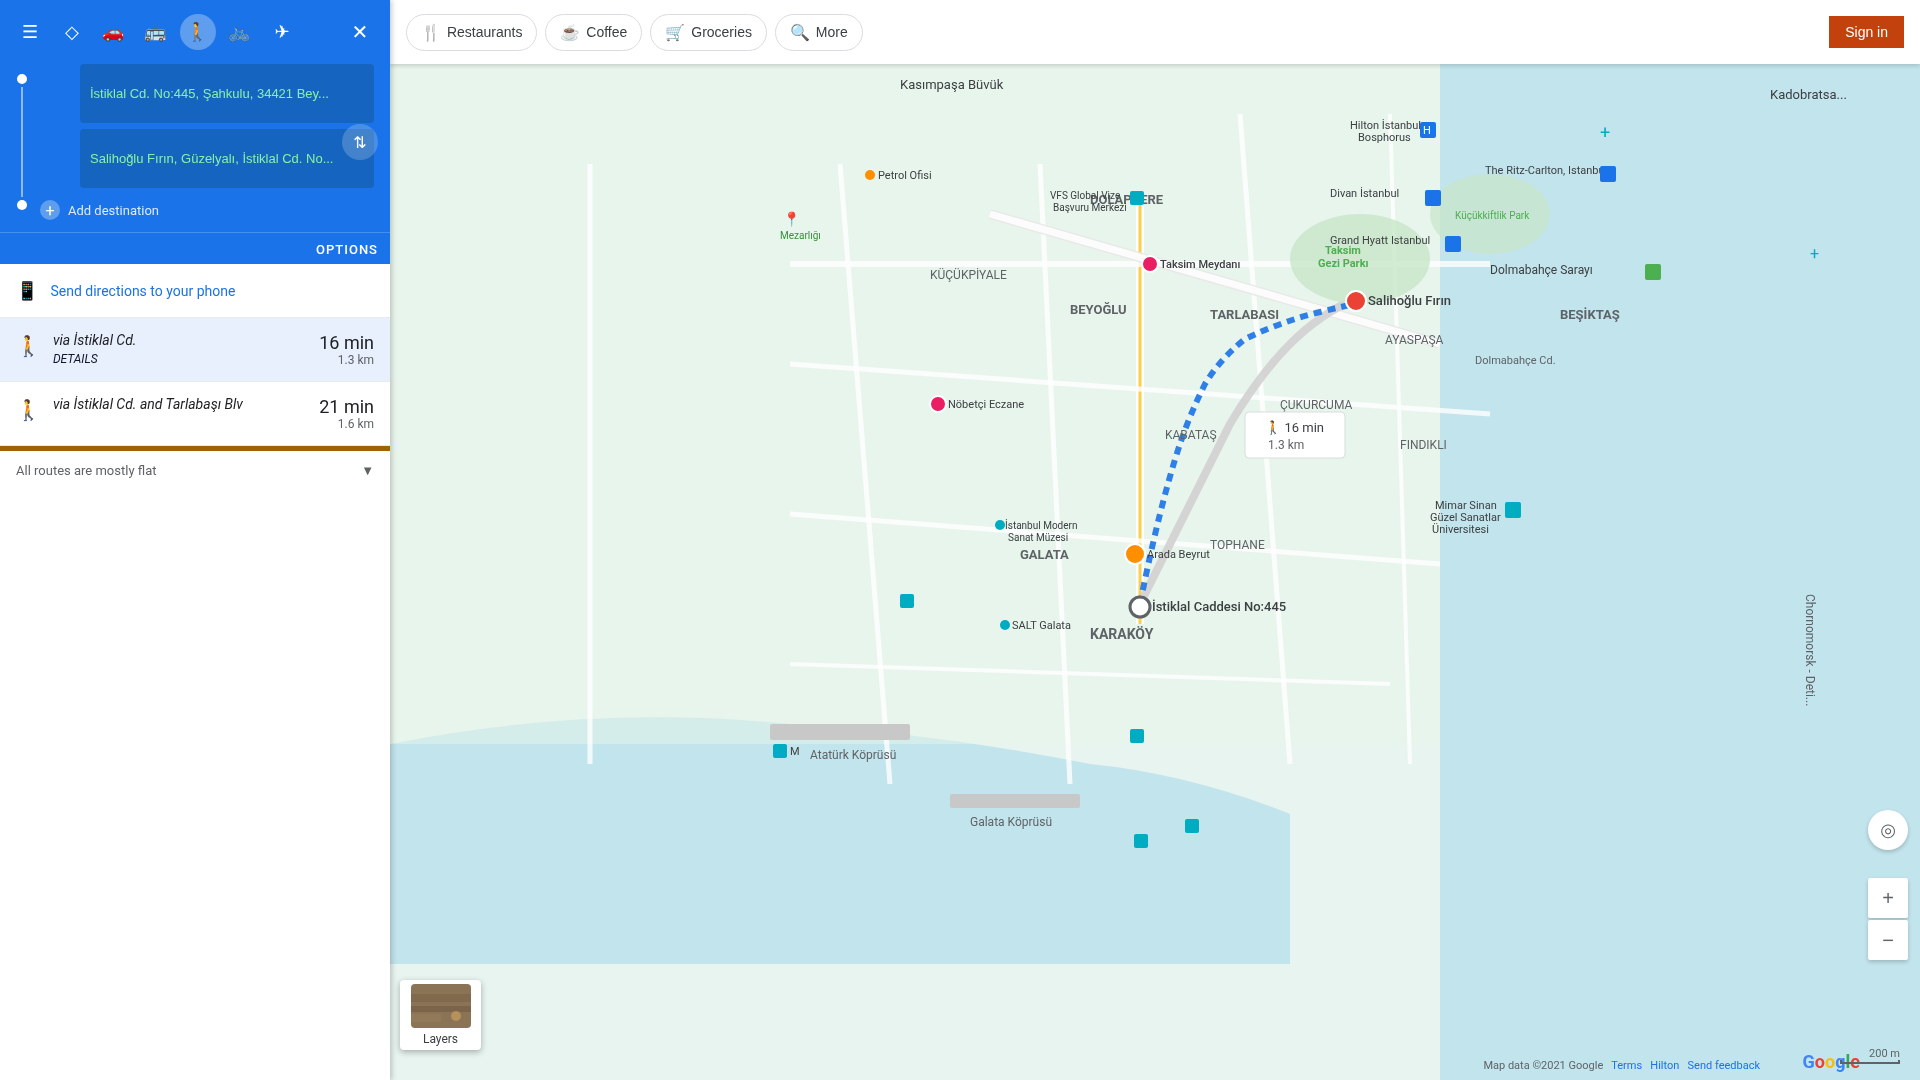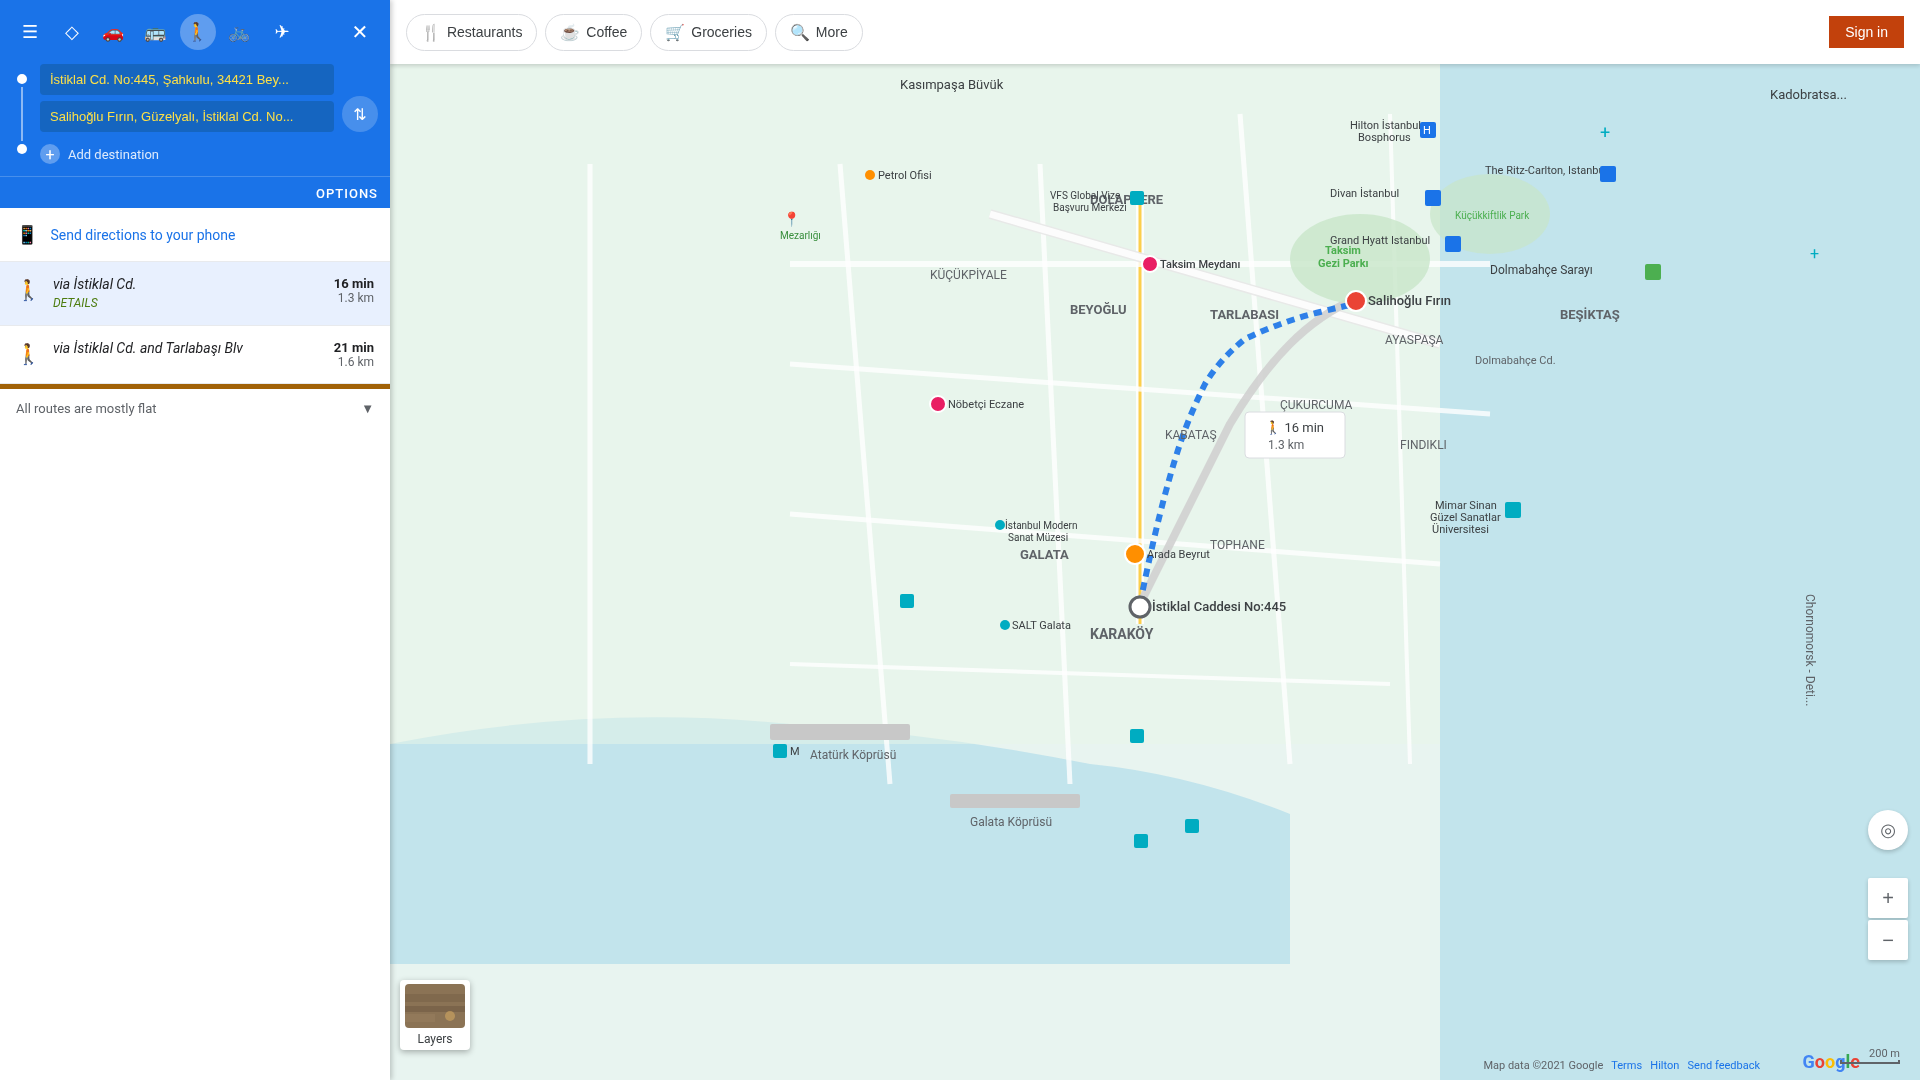--- a/index.html
+++ b/index.html
@@ -91,25 +91,26 @@
     #search-fields {
       flex: 1;
       display: flex;
       flex-direction: column;
       gap: 6px;
     }
     .search-input-box {
       background: #1565c0;
       border: none;
       border-radius: 4px;
-      padding: 8px 10px;
-      color: #fde047;
+      padding: 22px 10px;
+      color: #86efac;
       font-size: 13px;
       width: 100%;
       outline: none;
+      margin-left: 40px;
     }
     .search-input-box::placeholder { color: rgba(255,255,255,0.7); }
     #add-dest {
       display: flex;
       align-items: center;
       gap: 8px;
       padding: 6px 0 0 0;
       cursor: pointer;
       color: rgba(255,255,255,0.85);
       font-size: 13px;
@@ -188,29 +189,29 @@
       color: #5f6368;
       margin-top: 2px;
       flex-shrink: 0;
     }
     .route-info { flex: 1; font-style: italic; }
     .route-via {
       font-size: 14px;
       color: #202124;
     }
     .route-details-link {
-      color: #4d7c0f;
+      color: #0f172a;
       font-size: 12px;
       text-decoration: none;
       cursor: pointer;
     }
     .route-time {
-      font-size: 13px;
+      font-size: 18px;
       color: #202124;
-      font-weight: 700;
+      font-weight: 400;
       text-align: left;
     }
     .route-dist {
       font-size: 12px;
       color: #5f6368;
       text-align: right;
     }
 
     
     #mostly-flat {
@@ -338,21 +339,21 @@
       left: 10px;
       background: #fff;
       border: none;
       border-radius: 4px;
       box-shadow: 0 2px 6px rgba(0,0,0,0.3);
       padding: 4px;
       cursor: pointer;
       display: flex;
       flex-direction: column;
       align-items: center;
-      width: 70px;
+      width: 81px;
       z-index: 10;
     }
     #layers-btn .layers-thumb {
       width: 60px; height: 44px;
       border-radius: 4px;
       overflow: hidden;
     }
     #layers-btn .layers-label {
       font-size: 12px;
       color: #3c4043;

